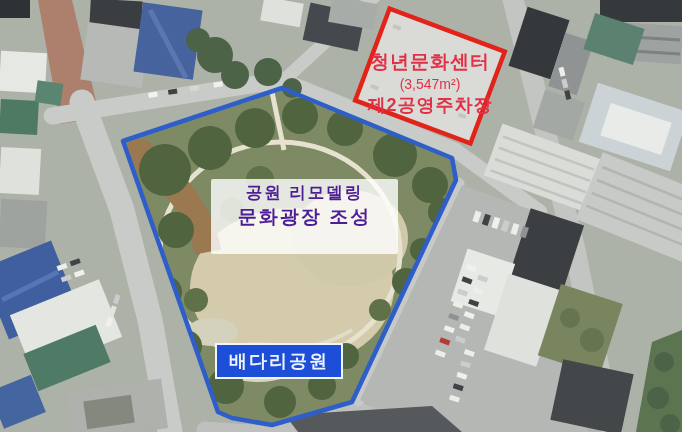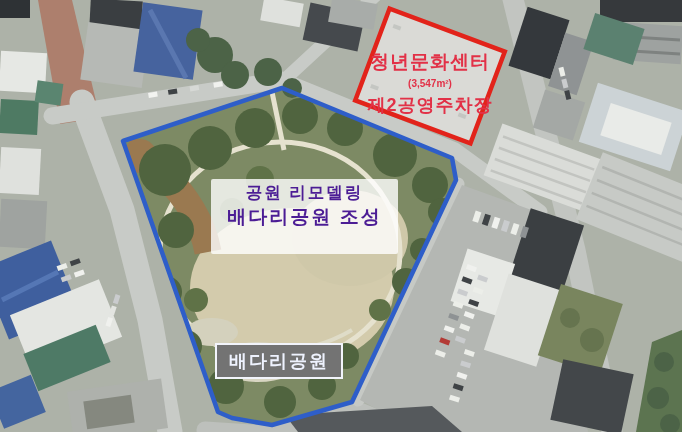--- a/index.html
+++ b/index.html
@@ -7,35 +7,35 @@
     position:relative;width:682px;height:432px;overflow:hidden;
     font-family:"Liberation Sans","DejaVu Sans",sans-serif;
     background:#adb2a8;
     padding-left:8px;
   }
   #stage svg{position:absolute;left:0;top:0;}
   .lbl{position:absolute;text-align:center;white-space:nowrap;}
   
   #youth-label{left:352px;top:50px;width:156px;color:#e23147;}
   #youth-label .t1{font-size:19px;font-weight:bold;line-height:24px;letter-spacing:1px;}
-  #youth-label .t2{font-size:10px;line-height:20px;font-weight:700;}
+  #youth-label .t2{font-size:14px;line-height:20px;font-weight:400;}
   #youth-label .t3{font-size:18px;line-height:22px;font-weight:600;letter-spacing:1px;}
   
   #plaza-label{
     left:211px;top:179px;width:187px;height:75px;
     background:rgba(255,255,255,0.8);border-radius:2px;color:#4c1d95;
     padding-top:2px;box-sizing:border-box;
   }
   #plaza-label .t1{font-size:16.5px;line-height:23px;font-weight:600;letter-spacing:2px;}
   #plaza-label .t2{font-size:19px;line-height:25px;font-weight:bold;letter-spacing:2px;}
   #plaza-label .t3{font-size:15px;line-height:21px;font-weight:600;}
   
   #parkname-label{
     left:215px;top:343px;width:128px;height:36px;
-    background:#737373;border:2px solid #f2f4fb;box-sizing:border-box;
+    background:#1d4ed8;border:2px solid #f2f4fb;box-sizing:border-box;
     color:#eef2fe;font-size:18px;font-weight:600;letter-spacing:2px;
     display:flex;align-items:center;justify-content:center;
   }
 </style>
 </head>
 <body>
 
 <div id="stage">
 
   <svg width="682" height="432" viewBox="0 0 682 432">
@@ -239,20 +239,20 @@
   </svg>
 
   <div class="lbl" id="youth-label">
     <div class="t1">청년문화센터</div>
     <div class="t2">(3,547m²)</div>
     <div class="t3">제2공영주차장</div>
   </div>
 
   <div class="lbl" id="plaza-label">
     <div class="t1">공원 리모델링</div>
-    <div class="t2">배다리공원 조성</div>
+    <div class="t2">문화광장 조성</div>
   </div>
 
   <div class="lbl" id="parkname-label">
     <span>배다리공원</span>
   </div>
 
 </div>
 
 </body></html>

